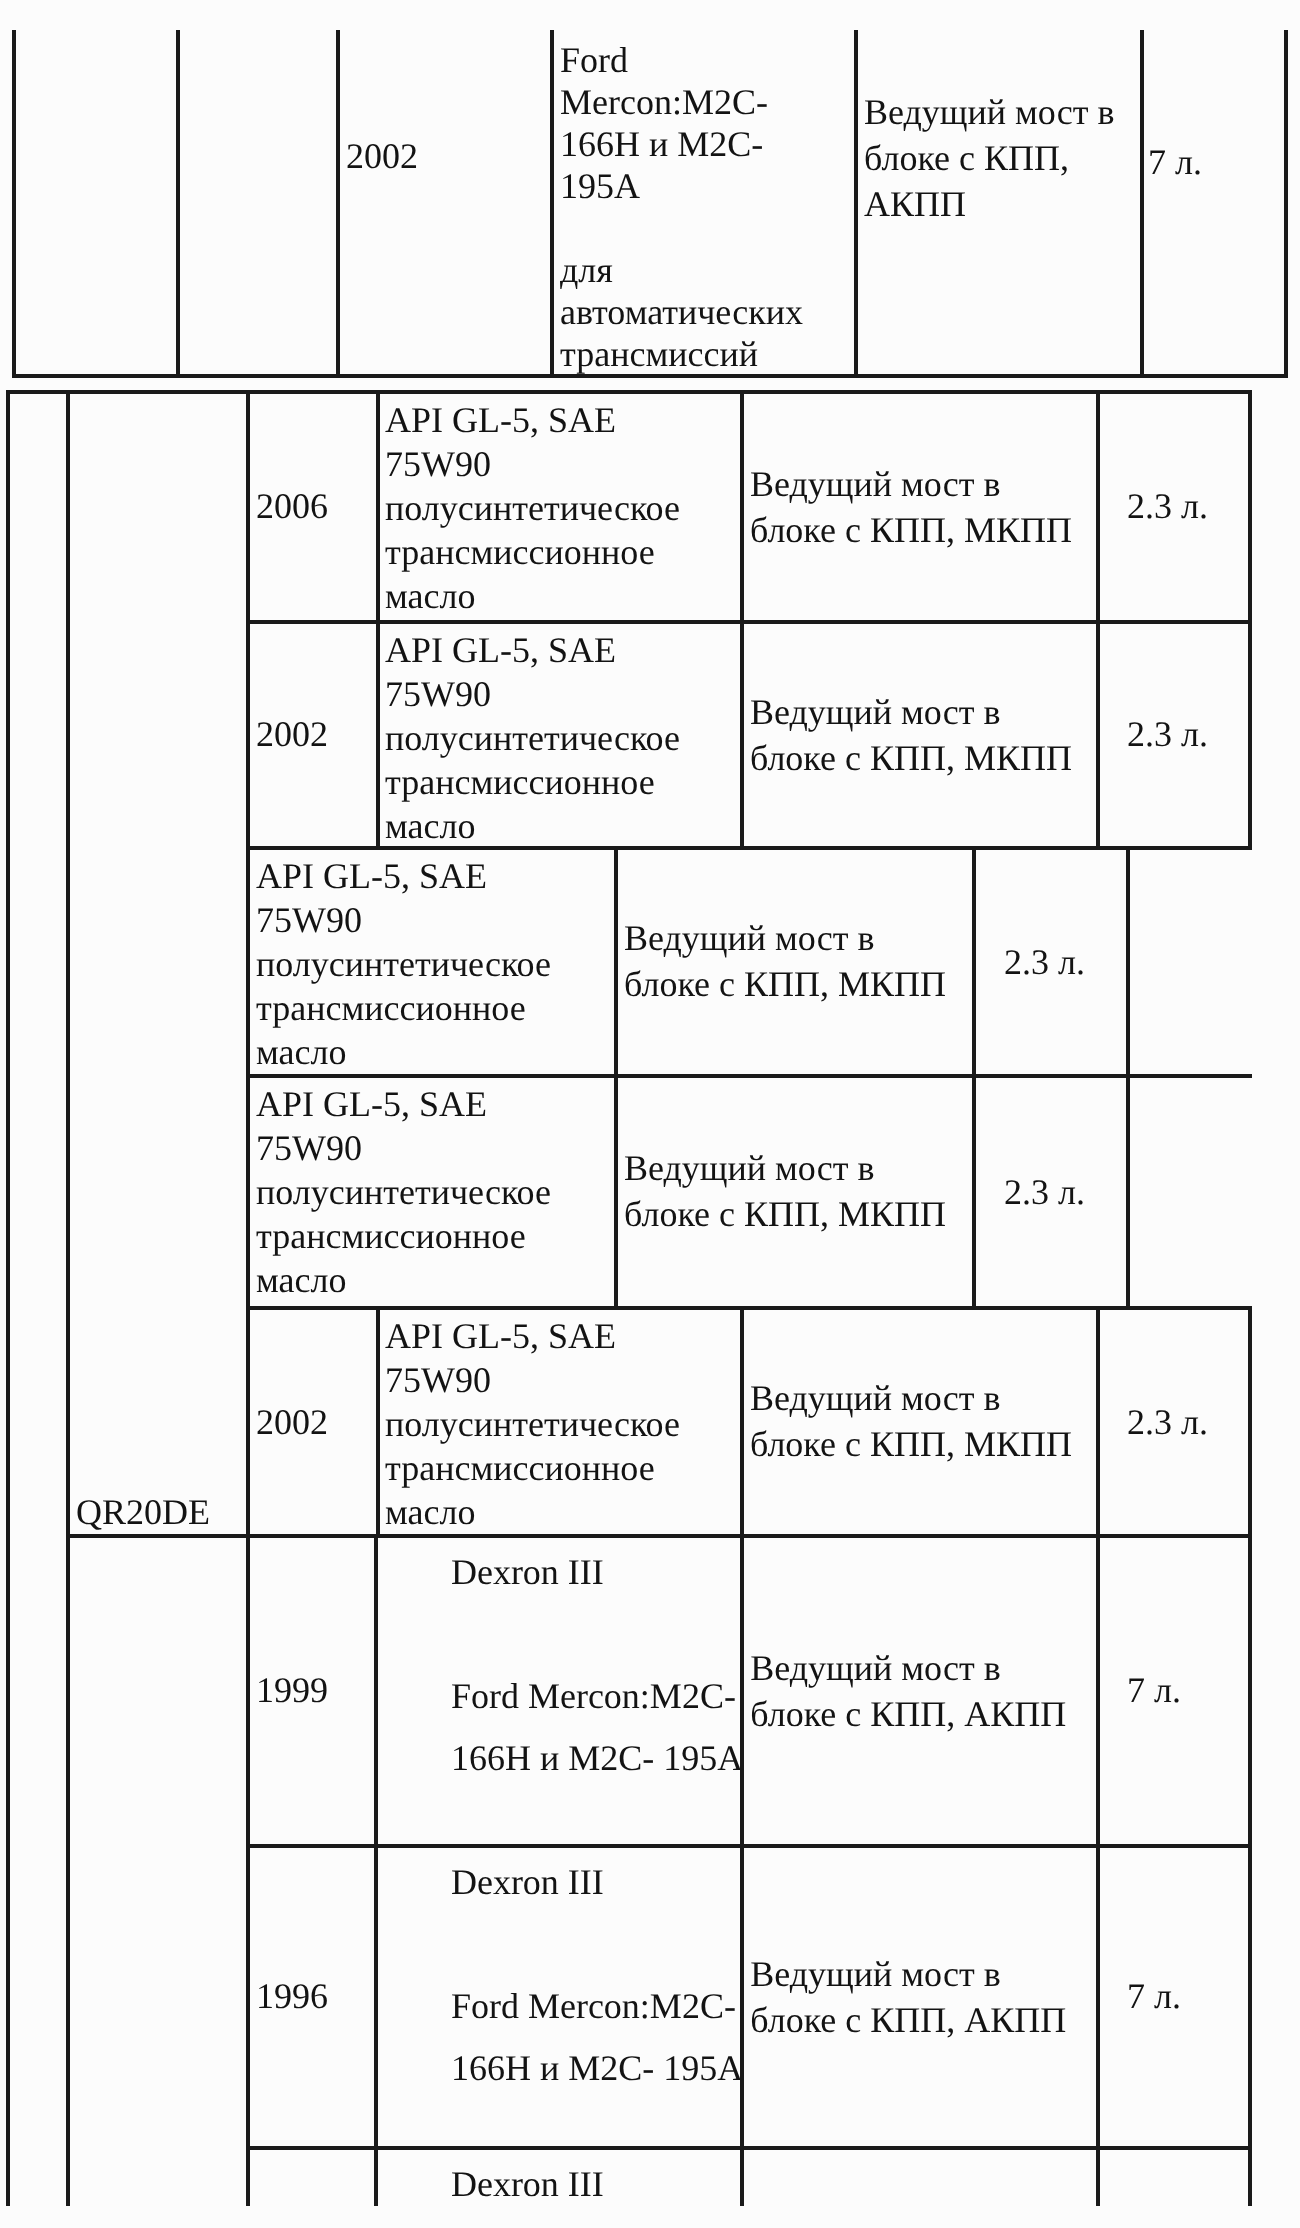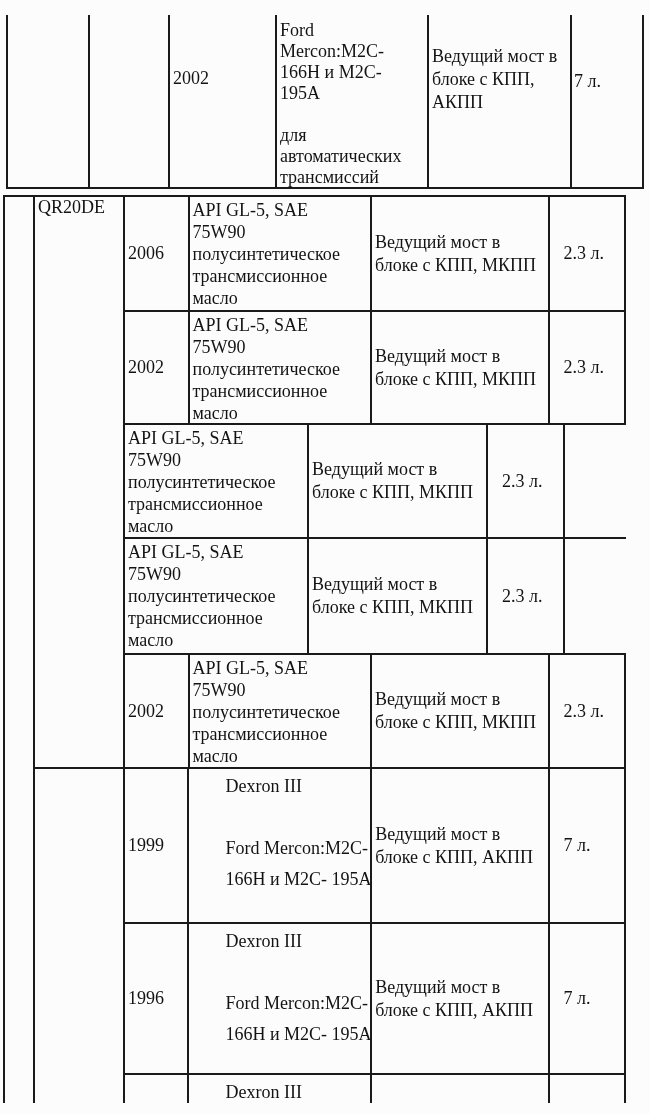--- a/index.html
+++ b/index.html
@@ -37,21 +37,21 @@
     display:flex; overflow:hidden;
     border-left:2px solid var(--line);
     border-top:2px solid var(--line);
   }
   .t2-colA { width:30px; border-right:2px solid var(--line); }
   .t2-groups { display:flex; flex-direction:column; width:591px; }
   .grp { display:flex; }
   .grp-2 { border-top:2px solid var(--line); }
   .engine-cell {
     width:90px; border-right:2px solid var(--line);
-    display:flex; align-items:flex-start; padding-left:3px; overflow:hidden;
+    display:flex; align-items:flex-end; padding-left:3px; overflow:hidden;
   }
   .grp-rows { display:flex; flex-direction:column; width:501px; }
   .row { display:flex; overflow:hidden; }
   .row + .row { border-top:2px solid var(--line); }
   .c-year { width:65px;  border-right:2px solid var(--line); display:flex; align-items:center; padding-left:3px; }
   .c-oil  { width:184px; border-right:2px solid var(--line); padding:2px 0 0 3px; line-height:22px; white-space:pre; overflow:hidden; }
   .c-unit { width:179px; border-right:2px solid var(--line); display:flex; align-items:center; padding-left:3px; line-height:23px; white-space:pre; overflow:hidden; }
   .c-vol  { width:77px;  border-right:2px solid var(--line); display:flex; align-items:center; padding-left:14px; }
   .grp-2 .c-oil { line-height:31px;padding-left:36px; }
 

